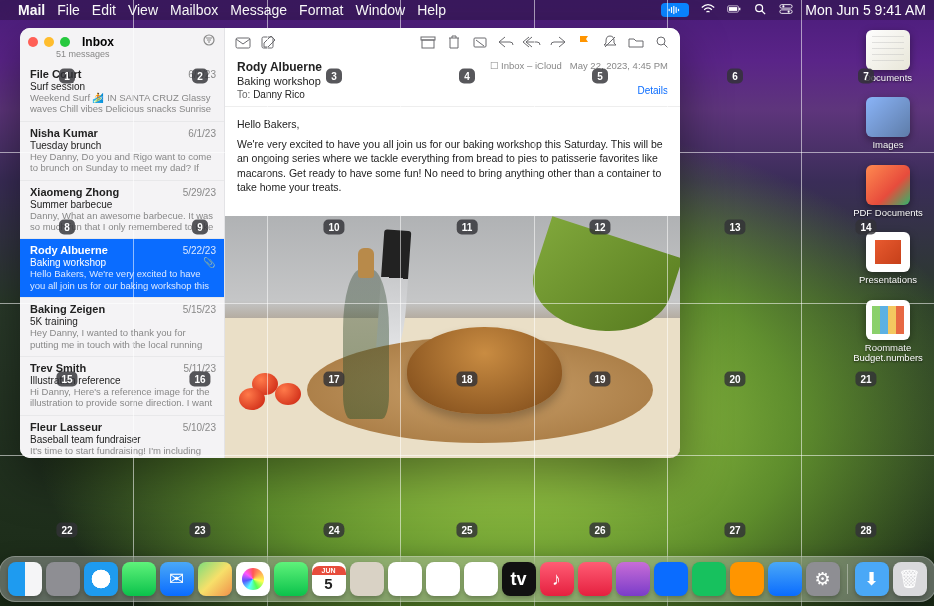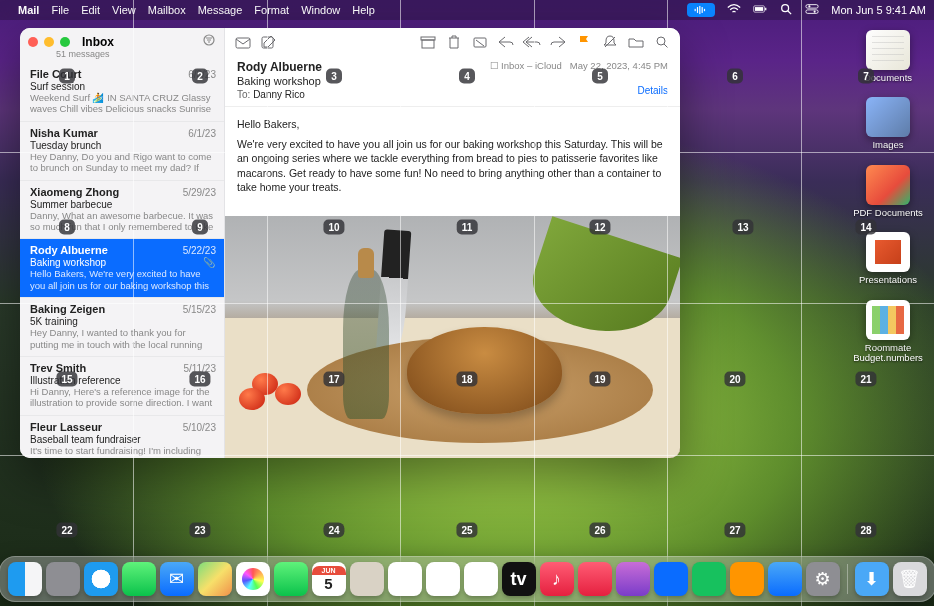--- a/index.html
+++ b/index.html
@@ -5,21 +5,21 @@
   * { margin: 0; padding: 0; box-sizing: border-box; font-family: -apple-system, "Helvetica Neue", Arial, sans-serif; }
   html, body { width: 934px; height: 606px; overflow: hidden; }
   body {
     background:
       radial-gradient(ellipse 800px 500px at 55% 70%, rgba(180,230,80,0.95) 0%, rgba(120,180,50,0.7) 35%, rgba(60,100,30,0) 60%),
       linear-gradient(180deg, #4a1c7a 0%, #5a2488 10%, #5e357c 18%, #3a2d58 30%, #2a3a2a 50%, #1a2a16 100%);
     position: relative;
   }
 
   
-  .menubar { position: absolute; top: 0; left: 0; right: 0; height: 20px; background: rgba(30,20,40,0.35); display: flex; align-items: center; color: #fff; font-size: 11px; padding: 0 8px; backdrop-filter: blur(8px); }
+  .menubar { position: absolute; top: 0; left: 0; right: 0; height: 20px; background: rgba(30,20,40,0.35); display: flex; align-items: center; color: #fff; font-size: 14px; padding: 0 8px; backdrop-filter: blur(8px); }
   .menubar .apple { font-size: 13px; margin-right: 10px; }
   .menubar .m-item { margin-right: 12px; }
   .menubar .m-item.bold { font-weight: 600; }
   .menubar .right { margin-left: auto; display: flex; align-items: center; gap: 12px; }
   .menubar .pill { background: #0a84ff; border-radius: 4px; padding: 1px 7px; display: inline-flex; align-items: center; }
   .menubar .ricon { width: 14px; height: 12px; display: inline-block; }
   .menubar .clock { font-weight: 500; }
 
   
   .mail { position: absolute; left: 20px; top: 28px; width: 660px; height: 430px; background: #fff; border-radius: 10px; box-shadow: 0 18px 50px rgba(0,0,0,0.45); display: flex; overflow: hidden; }
@@ -391,21 +391,21 @@
     <span class="gnum" style="left: 334px; top: 76px;">3</span>
     <span class="gnum" style="left: 467px; top: 76px;">4</span>
     <span class="gnum" style="left: 600px; top: 76px;">5</span>
     <span class="gnum" style="left: 735px; top: 76px;">6</span>
     <span class="gnum" style="left: 866px; top: 76px;">7</span>
     <span class="gnum" style="left: 67px; top: 227px;">8</span>
     <span class="gnum" style="left: 200px; top: 227px;">9</span>
     <span class="gnum" style="left: 334px; top: 227px;">10</span>
     <span class="gnum" style="left: 467px; top: 227px;">11</span>
     <span class="gnum" style="left: 600px; top: 227px;">12</span>
-    <span class="gnum" style="left: 735px; top: 227px; margin-left: 8px;">13</span>
+    <span class="gnum" style="left: 735px; top: 227px;">13</span>
     <span class="gnum" style="left: 866px; top: 227px;">14</span>
     <span class="gnum" style="left: 67px; top: 379px;">15</span>
     <span class="gnum" style="left: 200px; top: 379px;">16</span>
     <span class="gnum" style="left: 334px; top: 379px;">17</span>
     <span class="gnum" style="left: 467px; top: 379px;">18</span>
     <span class="gnum" style="left: 600px; top: 379px;">19</span>
     <span class="gnum" style="left: 735px; top: 379px;">20</span>
     <span class="gnum" style="left: 866px; top: 379px;">21</span>
     <span class="gnum" style="left: 67px; top: 530px;">22</span>
     <span class="gnum" style="left: 200px; top: 530px;">23</span>

